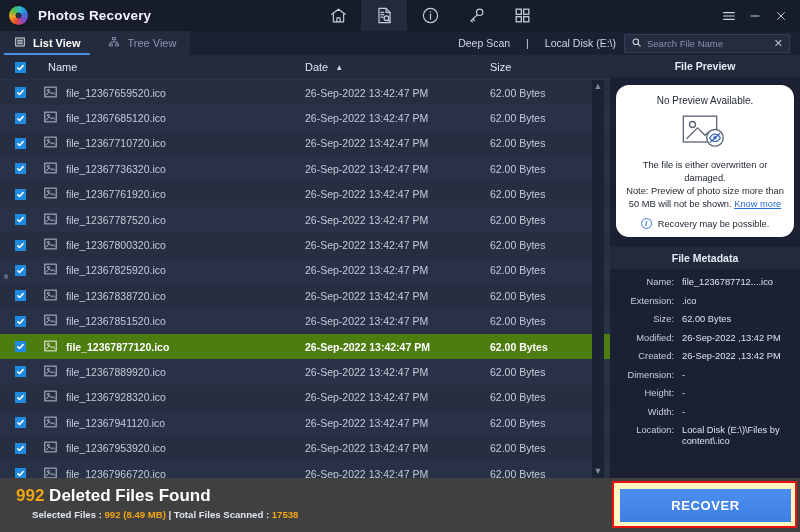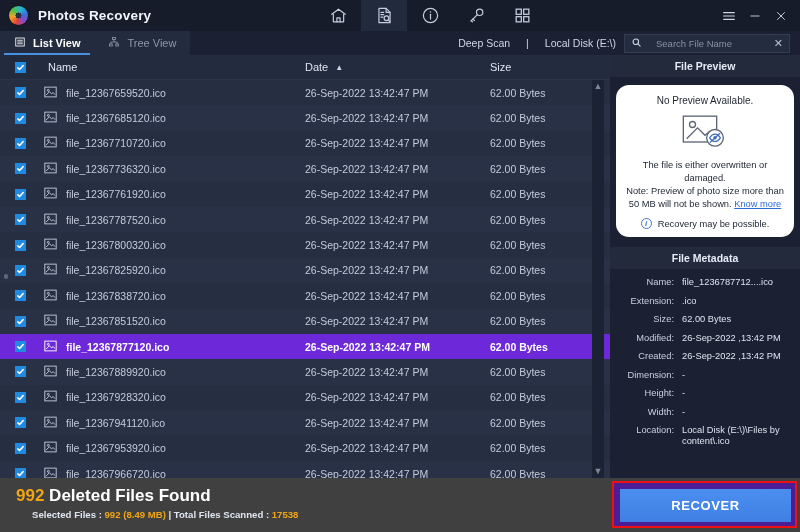--- a/index.html
+++ b/index.html
@@ -53,38 +53,38 @@
     content: ""; position: absolute; left: 4px; right: 4px; bottom: 0; height: 2px; background: #4a90e2;
   }
   .vtab.inactive { background: #232b3e; }
   .scan-info {
     position: absolute; right: 4px; top: 0; height: 24px; display: flex; align-items: center; gap: 0;
     font-size: 10.5px; color: #cfd6e6;
   }
   .scan-chip { padding: 0 8px; white-space: nowrap; }
   .searchbox {
     width: 166px; height: 19px; background: #242c40; border: 1px solid #323c55;
-    display: flex; align-items: center; gap: 14px; padding: 0 6px; margin-right: 6px;
+    display: flex; align-items: center; gap: 5px; padding: 0 6px; margin-right: 6px;
   }
   .searchbox .ph { font-size: 9.5px; color: #8891a6; flex: 1; }
   .searchbox .x { font-size: 11px; color: #b9c2d4; }
 
   
   .listpanel { position: absolute; left: 0; top: 55px; width: 610px; height: 423px; background: #232b3e; }
   .thead {
     height: 25px; background: #232b3e; display: flex; align-items: center;
     font-size: 11px; color: #dfe4ef; border-bottom: 1px solid #2b3449;
   }
   .rows { position: absolute; left: 0; top: 25px; width: 610px; height: 398px; overflow: hidden; background: #262e42; }
   .row {
     height: 25.4px; display: flex; align-items: center; font-size: 10.5px; color: #c3cbdb;
   }
   .row:nth-child(odd) { background: #262e42; }
   .row:nth-child(even) { background: #283146; }
-  .row.selected { background: #6d28d9; color: #ffffff; font-weight: bold; }
+  .row.selected { background: #4d7c0f; color: #ffffff; font-weight: bold; }
   .c-chk { width: 40px; display: flex; justify-content: center; align-items: center; }
   .c-name { flex: 1; display: flex; align-items: center; gap: 9px; padding-left: 4px; }
   .c-date { width: 185px; text-align: left; }
   .c-size { width: 120px; text-align: left; }
   .hd-chk { width: 40px; display: flex; justify-content: center; }
   .hd-name { flex: 1; padding-left: 8px; }
   .hd-date { width: 185px; display: flex; align-items: center; gap: 7px; }
   .hd-size { width: 120px; }
 
   .cbx {
@@ -127,21 +127,21 @@
   .meta-v { color: #dde3ee; flex: 1; }
 
   
   .bottom { position: absolute; left: 0; top: 478px; width: 800px; height: 72px; background: #404040; }
   .found { position: absolute; left: 16px; top: 8px; font-size: 17px; font-weight: bold; color: #ffffff; }
   .found .num { color: #f0a513; }
   .substat { position: absolute; left: 32px; top: 31px; font-size: 9.6px; font-weight: bold; color: #dfe5f0; }
   .substat .hl { color: #f0a513; }
   .recover-frame {
     position: absolute; left: 612px; top: 481px; width: 185px; height: 47px;
-    border: 2px solid #ee1111; background: #4c1d95; padding-left: 8px;
+    border: 2px solid #ee1111; background: #fef9c3; padding-left: 8px;
   }
   .recover-btn {
     position: absolute; left: 6px; top: 6px; width: 171px; height: 33px;
     background: linear-gradient(180deg, #4c8ef0 0%, #3f7fe4 100%);
     color: #ffffff; font-size: 13px; font-weight: bold; letter-spacing: .6px;
     display: flex; align-items: center; justify-content: center;
   }
   .watermark {
     position: absolute; right: 4px; bottom: 0px; font-size: 11px; color: #8f98ab; font-weight: bold;
   }

